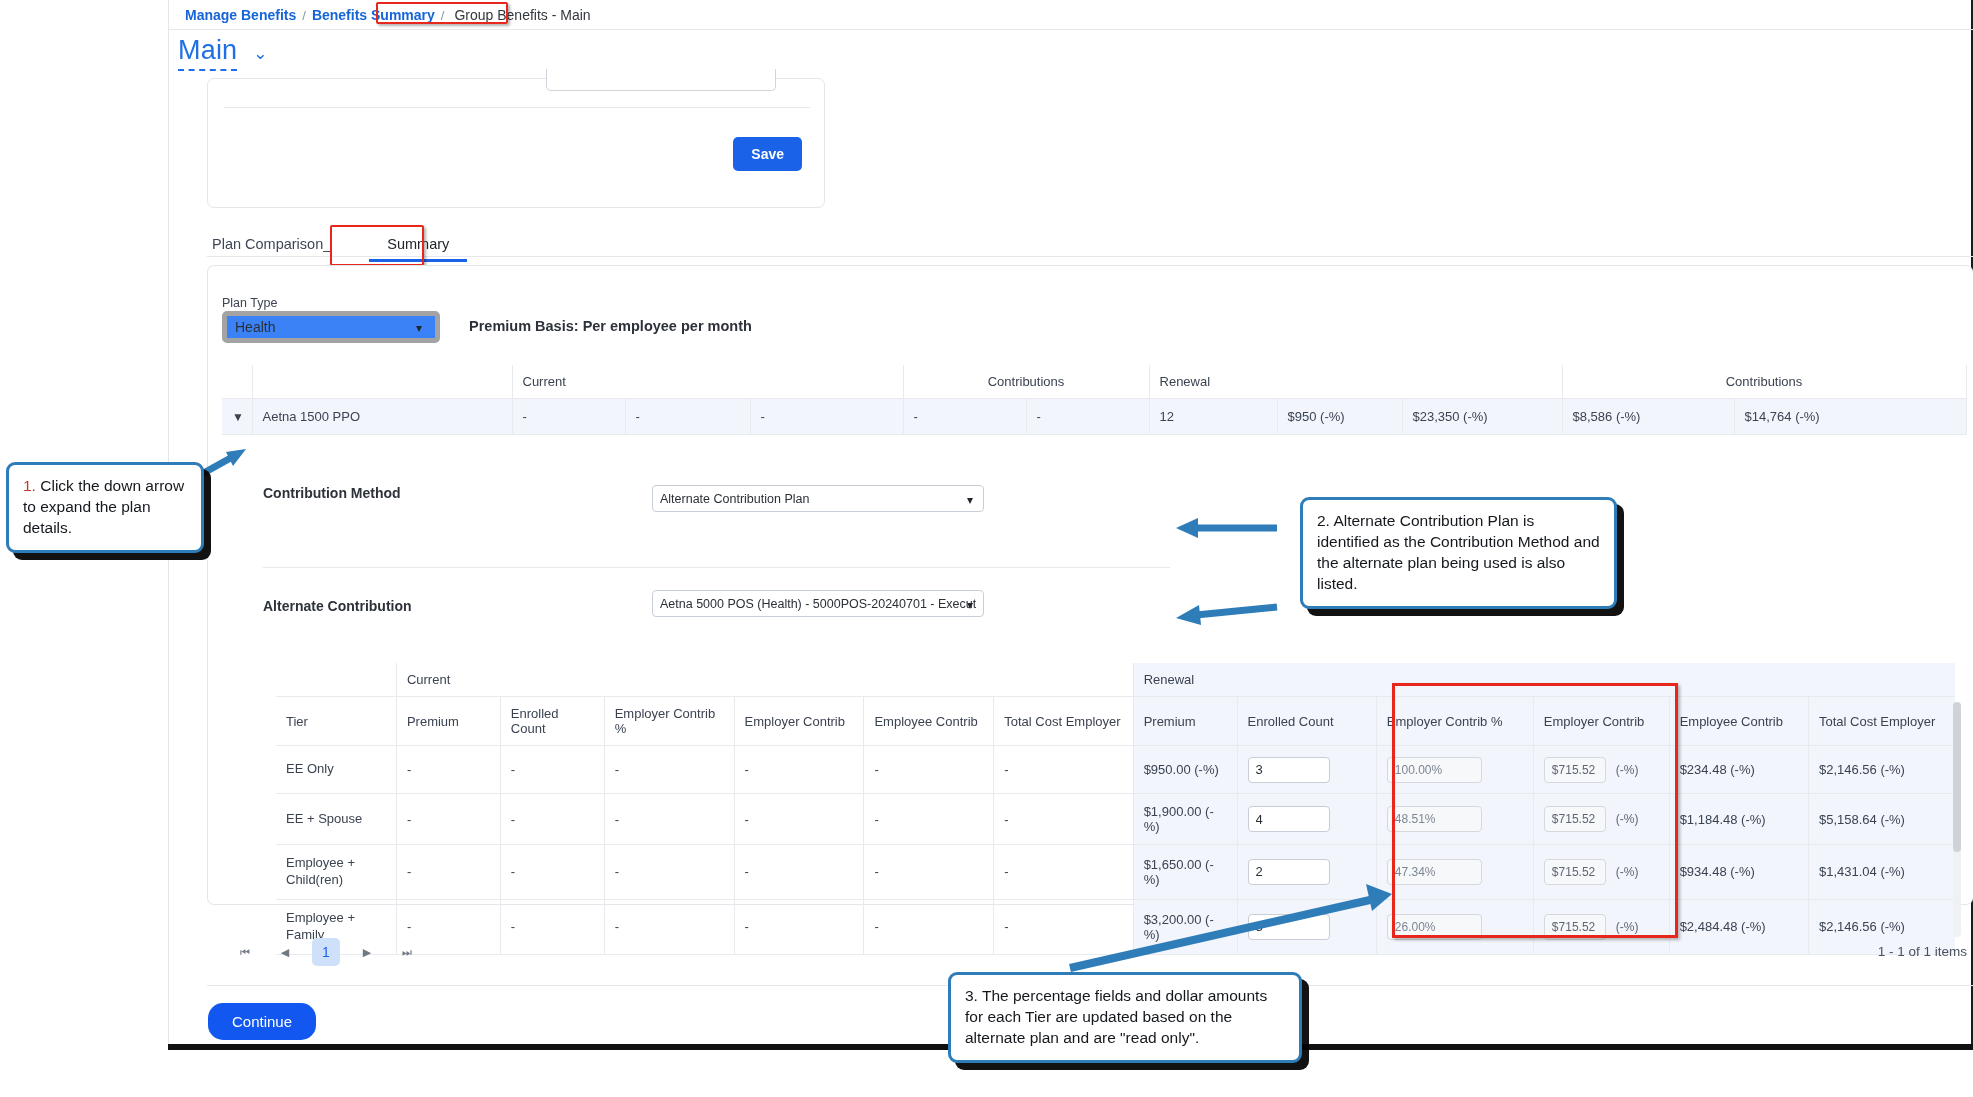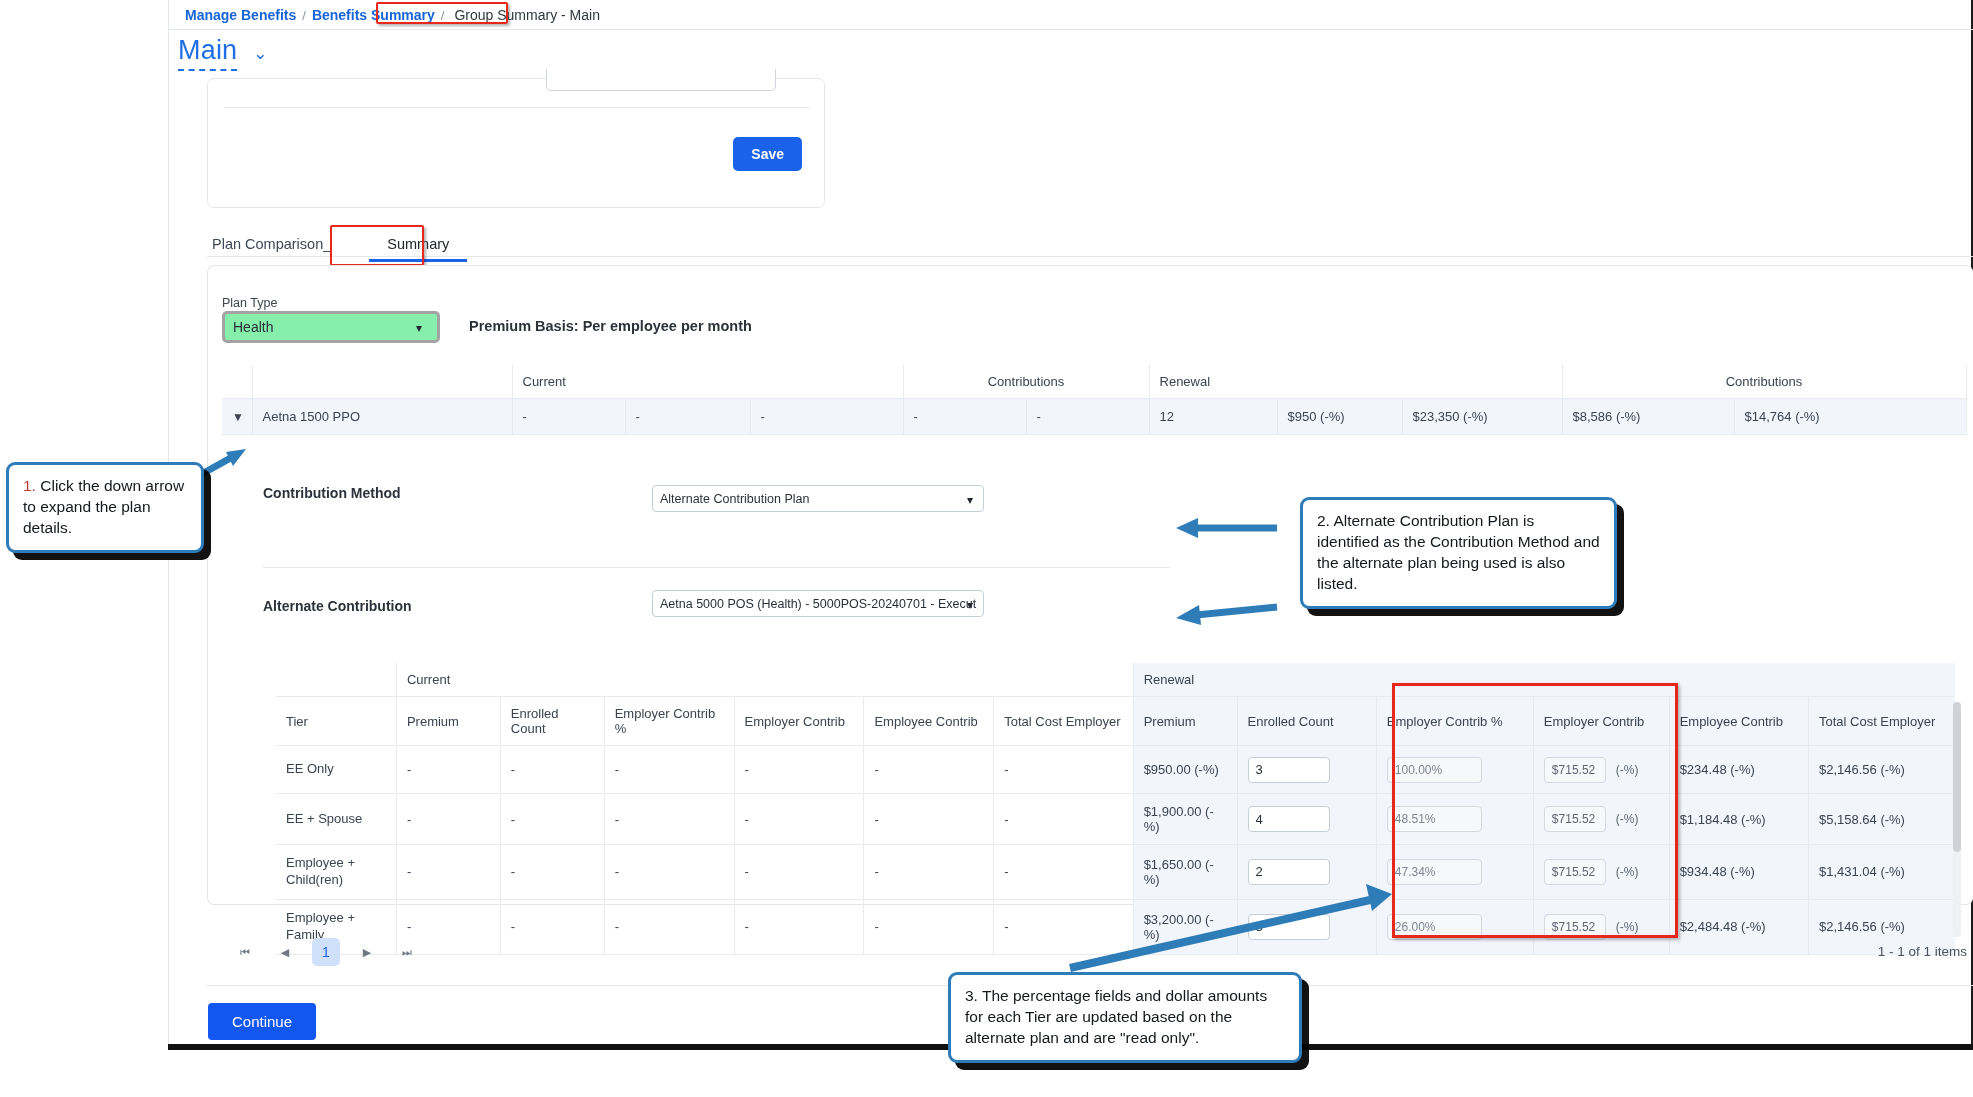--- a/index.html
+++ b/index.html
@@ -103,21 +103,21 @@
   .main-panel {
     position: absolute; left: 207px; top: 265px;
     width: 1766px; height: 640px;
     background: #fff; border: 1px solid #e3e6ea; border-radius: 7px;
     border-right: none;
   }
 
   .plantype-label { position: absolute; left: 222px; top: 296px; font-size: 12.5px; color: #3d4450; }
   .plantype-select {
     position: absolute; left: 222px; top: 311px; width: 218px; height: 32px;
-    border: 3px solid #a3a3a3; border-radius: 5px; background: #86efac;
+    border: 5px solid #a3a3a3; border-radius: 5px; background: #3b82f6;
     font-size: 14px; color: #2b3038; padding: 0 8px;
     font-family: "Liberation Sans", sans-serif; cursor: pointer;
     appearance: none; -webkit-appearance: none;
   }
   .sel-caret {
     position: absolute; pointer-events: none; color: #23272d; font-size: 12px;
   }
   .premium-basis {
     position: absolute; left: 469px; top: 318px;
     font-size: 14.5px; font-weight: bold; color: #2d323a;
@@ -202,21 +202,21 @@
     width: 28px; height: 28px; display: flex; align-items: center; justify-content: center;
     background: #cfe0fb; color: #1a62e8; border-radius: 5px; font-size: 14px; cursor: pointer;
   }
   .pager-info {
     position: absolute; right: 6px; top: 944px; font-size: 13.5px; color: #4a525f; white-space: nowrap;
   }
 
   .footer-rule { position: absolute; left: 207px; top: 985px; width: 1766px; height: 1px; background: #e4e7ec; }
   .btn-continue {
     position: absolute; left: 208px; top: 1003px;
-    background: #1157f0; color: #fff; border: none; border-radius: 4px;
+    background: #1157f0; color: #fff; border: none; border-radius: 15px;
     font-size: 15px; padding: 10px 24px; cursor: pointer;
     font-family: "Liberation Sans", sans-serif;
   }
 
   
   .callout {
     position: absolute; background: #ffffff;
     border: 3px solid #2e7cb8; border-radius: 9px;
     box-shadow: 7px 7px 0 rgba(0,0,0,0.93);
     font-size: 15.5px; color: #14181d; line-height: 1.35;
@@ -235,21 +235,21 @@
 <div id="root">
 
   <div class="page-frame"></div>
   <div class="page-bottom-shadow"></div>
 
   <div class="breadcrumb">
     <span class="crumb-link">Manage Benefits</span>
     <span class="crumb-sep">/</span>
     <span class="crumb-link">Benefits Summary</span>
     <span class="crumb-sep">/</span>
-    <span class="crumb-current">Group Summary - Main</span>
+    <span class="crumb-current">Group Benefits - Main</span>
   </div>
   <div class="crumb-hl"></div>
   <div class="hdr-rule"></div>
 
   <div class="page-title-wrap">
     <span class="page-title">Main</span>
     <span class="title-caret">⌄</span>
   </div>
 
   <div class="upper-card">

